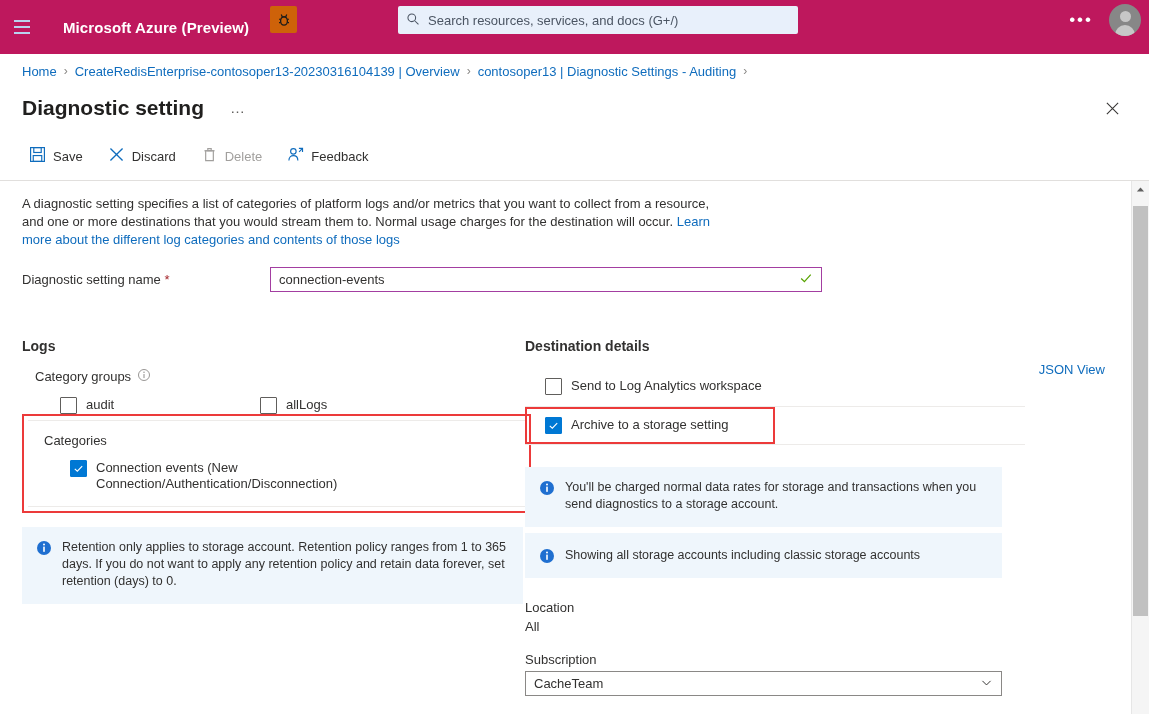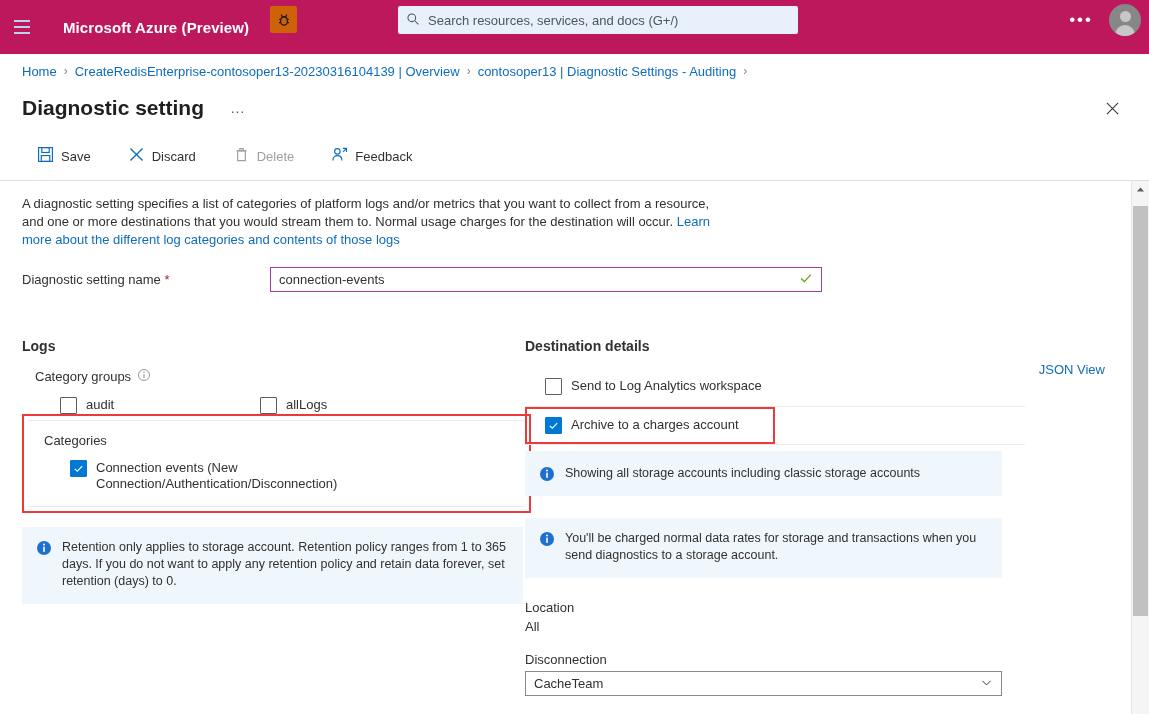--- a/index.html
+++ b/index.html
@@ -152,23 +152,23 @@
     width: 24px; height: 24px;
     display: flex; align-items: center; justify-content: center;
     cursor: pointer;
   }
 
   
   .cmdbar {
     display: flex;
     align-items: center;
     height: 36px;
-    padding-left: 33px;
+    padding-left: 25px;
     margin-top: 10px;
-    gap: 12px;
+    gap: 0;
   }
   .cmd {
     display: flex;
     align-items: center;
     gap: 7px;
     padding: 5px 12px 5px 4px;
     margin-right: 9px;
     cursor: pointer;
     color: #323130;
     font-size: 13px;
@@ -566,54 +566,54 @@
       </div>
 
       <div class="dest-row" style="padding:0 0 0 0;">
         <div class="hl-box dest-hl-wrap">
           <div class="cb-row">
             <div class="cb checked">
               <svg width="11" height="11" viewBox="0 0 16 16" aria-hidden="true">
                 <path d="M2.6 8.4 L6.3 12 L13.4 4.6" fill="none" stroke="#ffffff" stroke-width="1.6"></path>
               </svg>
             </div>
-            <div class="cb-label">Archive to a charges account</div>
+            <div class="cb-label">Archive to a storage setting</div>
           </div>
         </div>
+      </div>
+
+      <div class="info-box" style="width:477px; margin-top:22px;">
+        <span class="info-i">
+          <svg width="16" height="16" viewBox="0 0 16 16" aria-hidden="true">
+            <circle cx="8" cy="8" r="7" fill="#1f6fd0"></circle>
+            <circle cx="8" cy="4.6" r="1" fill="#ffffff"></circle>
+            <rect x="7.2" y="6.6" width="1.6" height="5.2" fill="#ffffff"></rect>
+          </svg>
+        </span>
+        <span class="txt">You'll be charged normal data rates for storage and transactions when you send diagnostics to a storage account.</span>
       </div>
 
       <div class="info-box" style="width:477px; margin-top:6px; padding:14px;">
         <span class="info-i">
           <svg width="16" height="16" viewBox="0 0 16 16" aria-hidden="true">
             <circle cx="8" cy="8" r="7" fill="#1f6fd0"></circle>
             <circle cx="8" cy="4.6" r="1" fill="#ffffff"></circle>
             <rect x="7.2" y="6.6" width="1.6" height="5.2" fill="#ffffff"></rect>
           </svg>
         </span>
         <span class="txt">Showing all storage accounts including classic storage accounts</span>
       </div>
 
-      <div class="info-box" style="width:477px; margin-top:22px;">
-        <span class="info-i">
-          <svg width="16" height="16" viewBox="0 0 16 16" aria-hidden="true">
-            <circle cx="8" cy="8" r="7" fill="#1f6fd0"></circle>
-            <circle cx="8" cy="4.6" r="1" fill="#ffffff"></circle>
-            <rect x="7.2" y="6.6" width="1.6" height="5.2" fill="#ffffff"></rect>
-          </svg>
-        </span>
-        <span class="txt">You'll be charged normal data rates for storage and transactions when you send diagnostics to a storage account.</span>
-      </div>
-
       <div style="margin-top:22px;">
         <div class="field-label">Location</div>
         <div class="field-value-static">All</div>
       </div>
 
       <div>
-        <div class="field-label">Disconnection</div>
+        <div class="field-label">Subscription</div>
         <div class="combo">
           <span>CacheTeam</span>
           <span>
             <svg width="13" height="13" viewBox="0 0 16 16" aria-hidden="true">
               <path d="M3 6 L8 11 L13 6" fill="none" stroke="#323130" stroke-width="1.2"></path>
             </svg>
           </span>
         </div>
       </div>
 

